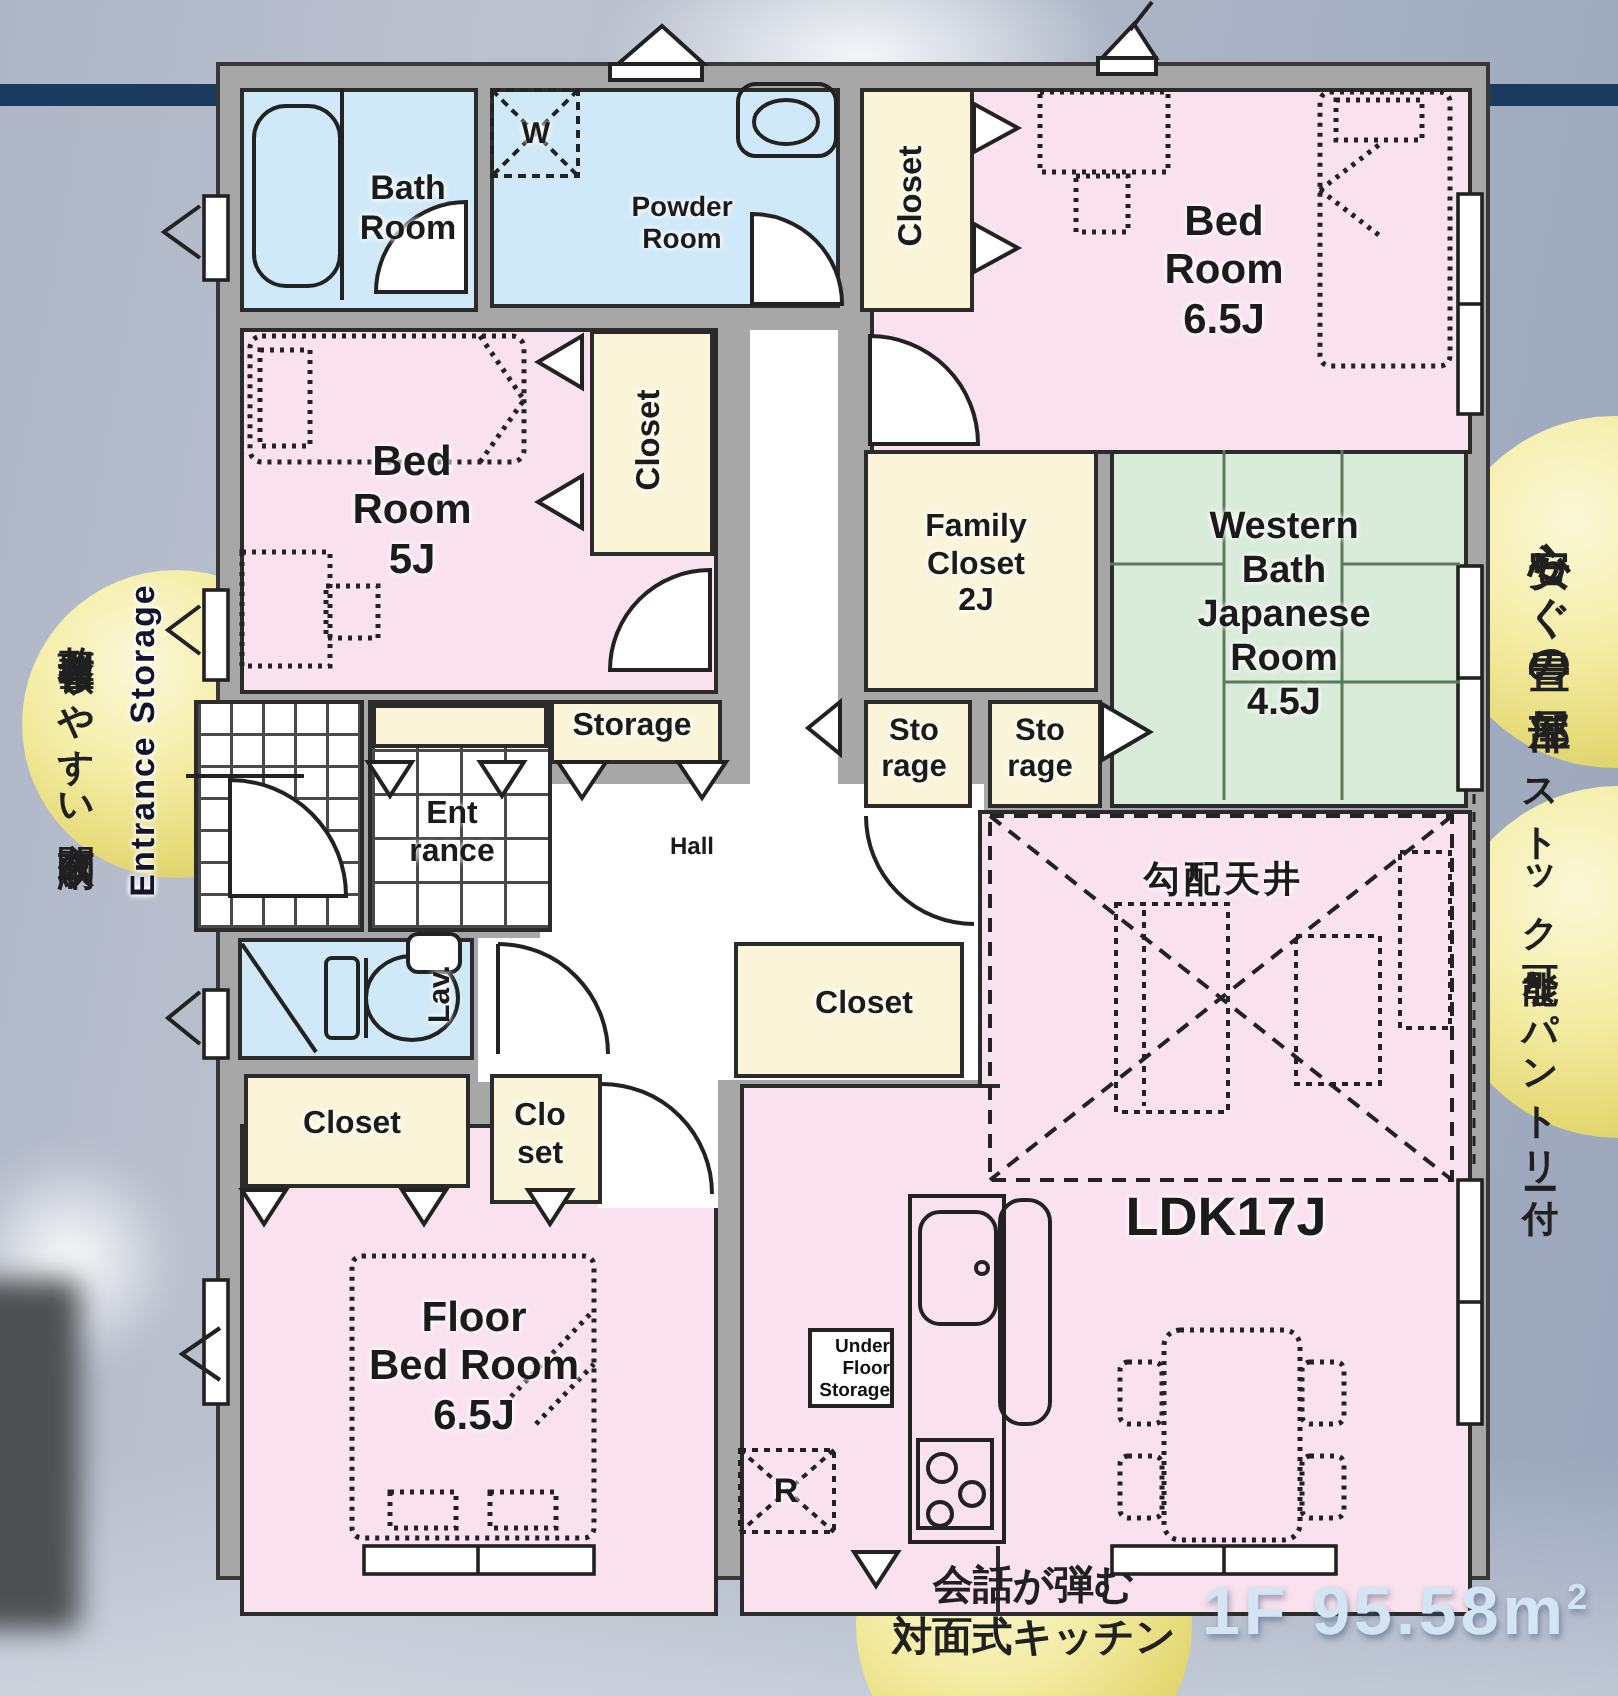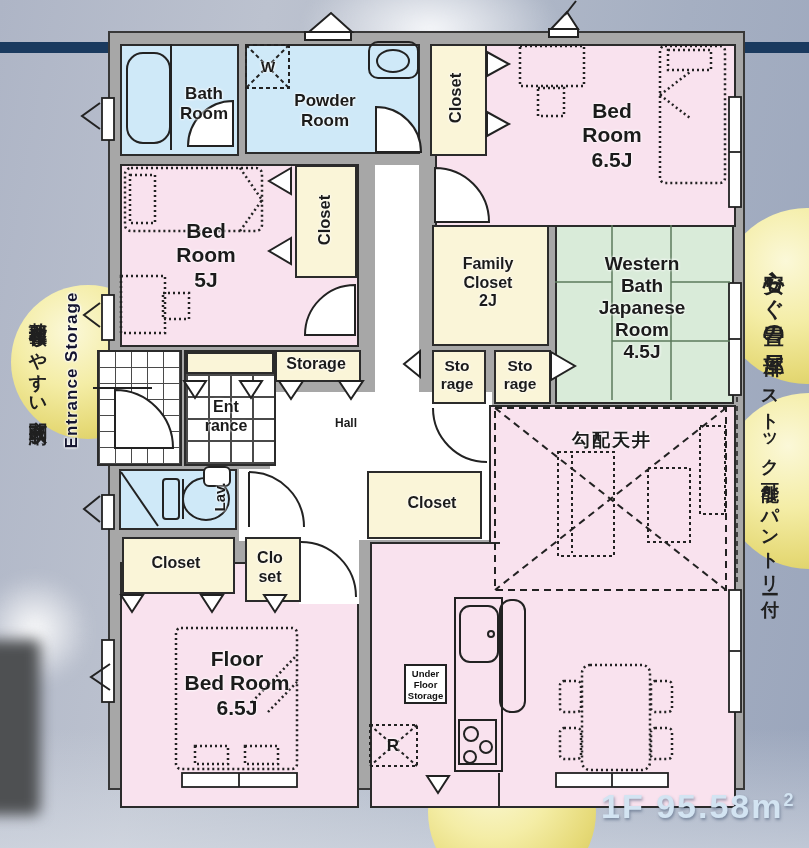--- a/index.html
+++ b/index.html
@@ -30,21 +30,21 @@
         background-image:repeating-linear-gradient(0deg,#4a4a4a 0 1.5px,transparent 1.5px 16px),
                          repeating-linear-gradient(90deg,#4a4a4a 0 1.5px,transparent 1.5px 16px)}
   svg.lines{position:absolute;left:0;top:0;z-index:4;pointer-events:none}
   .lbl{position:absolute;z-index:7;color:#1b1b1b;font-weight:700;text-align:center;line-height:1.16;
        transform:translate(-50%,-50%);text-shadow:0 0 3px #fff,0 0 3px rgba(255,255,255,.9);pointer-events:none;white-space:nowrap}
   .lbl span{display:block}
   .rot{transform:translate(-50%,-50%) rotate(-90deg)}
   .vjp{writing-mode:vertical-rl;text-orientation:upright;line-height:1.12;letter-spacing:2px}
   .vjp span{display:inline}
   .ufbox{position:absolute;z-index:7;box-sizing:border-box;background:#fff;border:2px solid #222;
-         text-align:center;font-weight:700;font-size:9.5px;line-height:1.18;color:#111;padding-top:2px}
+         text-align:right;font-weight:700;font-size:9.5px;line-height:1.18;color:#111;padding-top:2px}
   .ctext{position:absolute;z-index:5;color:#202020;font-weight:700;text-align:center;transform:translate(-50%,-50%);pointer-events:none}
   .area{position:absolute;z-index:6;font-weight:700;color:#d3e4f2;letter-spacing:2px;
         text-shadow:1px 2px 3px rgba(60,80,110,.5);pointer-events:none}
   .enstor{position:absolute;z-index:7;font-weight:700;color:#14142e;font-size:17px;letter-spacing:1px;
           transform:translate(-50%,-50%) rotate(-90deg);
           text-shadow:0 0 3px #fff,0 0 3px #fff,0 0 2px #fff;pointer-events:none;white-space:nowrap}
 </style>
 </head>
 <body>
 
@@ -256,21 +256,21 @@
         <line x1="121" y1="472" x2="158" y2="526"></line>
         <rect x="204" y="467" width="26" height="19" rx="5" fill="#fff"></rect>
       </g>
     </g>
   </svg>
 
   <div class="lbl" style="left:204px;top:104px;font-size:17px">
       <span>Bath</span>
       <span>Room</span>
     </div>
-  <div class="lbl" style="left:325px;top:111px;font-size:17px">
+  <div class="lbl" style="left:341px;top:111px;font-size:14px">
       <span>Powder</span>
       <span>Room</span>
     </div>
   <div class="lbl" style="left:268px;top:67px;font-size:15px">W</div>
   <div class="lbl rot" style="left:456px;top:98px;font-size:16.5px">Closet</div>
   <div class="lbl" style="left:612px;top:136px;font-size:21px">
       <span>Bed</span>
       <span>Room</span>
       <span>6.5J</span>
     </div>
@@ -302,20 +302,21 @@
       <span>rage</span>
     </div>
   <div class="lbl" style="left:226px;top:417px;font-size:16px">
       <span>Ent</span>
       <span>rance</span>
     </div>
   <div class="lbl" style="left:346px;top:424px;font-size:12px">Hall</div>
   <div class="lbl" style="left:612px;top:440px;font-size:18px;letter-spacing:2px">勾配天井</div>
   <div class="lbl rot" style="left:220px;top:497px;font-size:15px">Lav.</div>
   <div class="lbl" style="left:432px;top:503px;font-size:16px">Closet</div>
+  <div class="lbl" style="left:613px;top:609px;font-size:27px">LDK17J</div>
   <div class="lbl" style="left:176px;top:563px;font-size:16px">Closet</div>
   <div class="lbl" style="left:270px;top:568px;font-size:16px">
       <span>Clo</span>
       <span>set</span>
     </div>
   <div class="lbl" style="left:237px;top:684px;font-size:21px">
       <span>Floor</span>
       <span>Bed Room</span>
       <span>6.5J</span>
     </div>
@@ -323,16 +324,20 @@
       <span style="display:block">Under</span>
       <span style="display:block">Floor</span>
       <span style="display:block">Storage</span>
     </div>
   <div class="lbl" style="left:393px;top:746px;font-size:17px">R</div>
 
   <div class="ctext vjp" style="left:38px;top:362px;font-size:18px"><span>整理整頓しやすい</span><span>玄関収納</span></div>
   <div class="enstor" style="left:72px;top:370px">Entrance Storage</div>
   <div class="ctext vjp" style="left:774px;top:297px;font-size:21px"><span>心安らぐ</span><span>畳の部屋</span></div>
   <div class="ctext vjp" style="left:770px;top:483px;font-size:18px"><span>ストック可能な</span><span>パントリー付</span></div>
+  <div class="ctext" style="left:517px;top:806px;font-size:20px;line-height:1.3">
+      <span style="display:block">会話が弾む</span>
+      <span style="display:block">対面式キッチン</span>
+    </div>
 
   <div class="area" style="left:601px;top:787px;font-size:34px"><span>1F</span> <span>95.58m</span><sup style="font-size:18px">2</sup></div>
 
 </div>
 
 </body></html>

